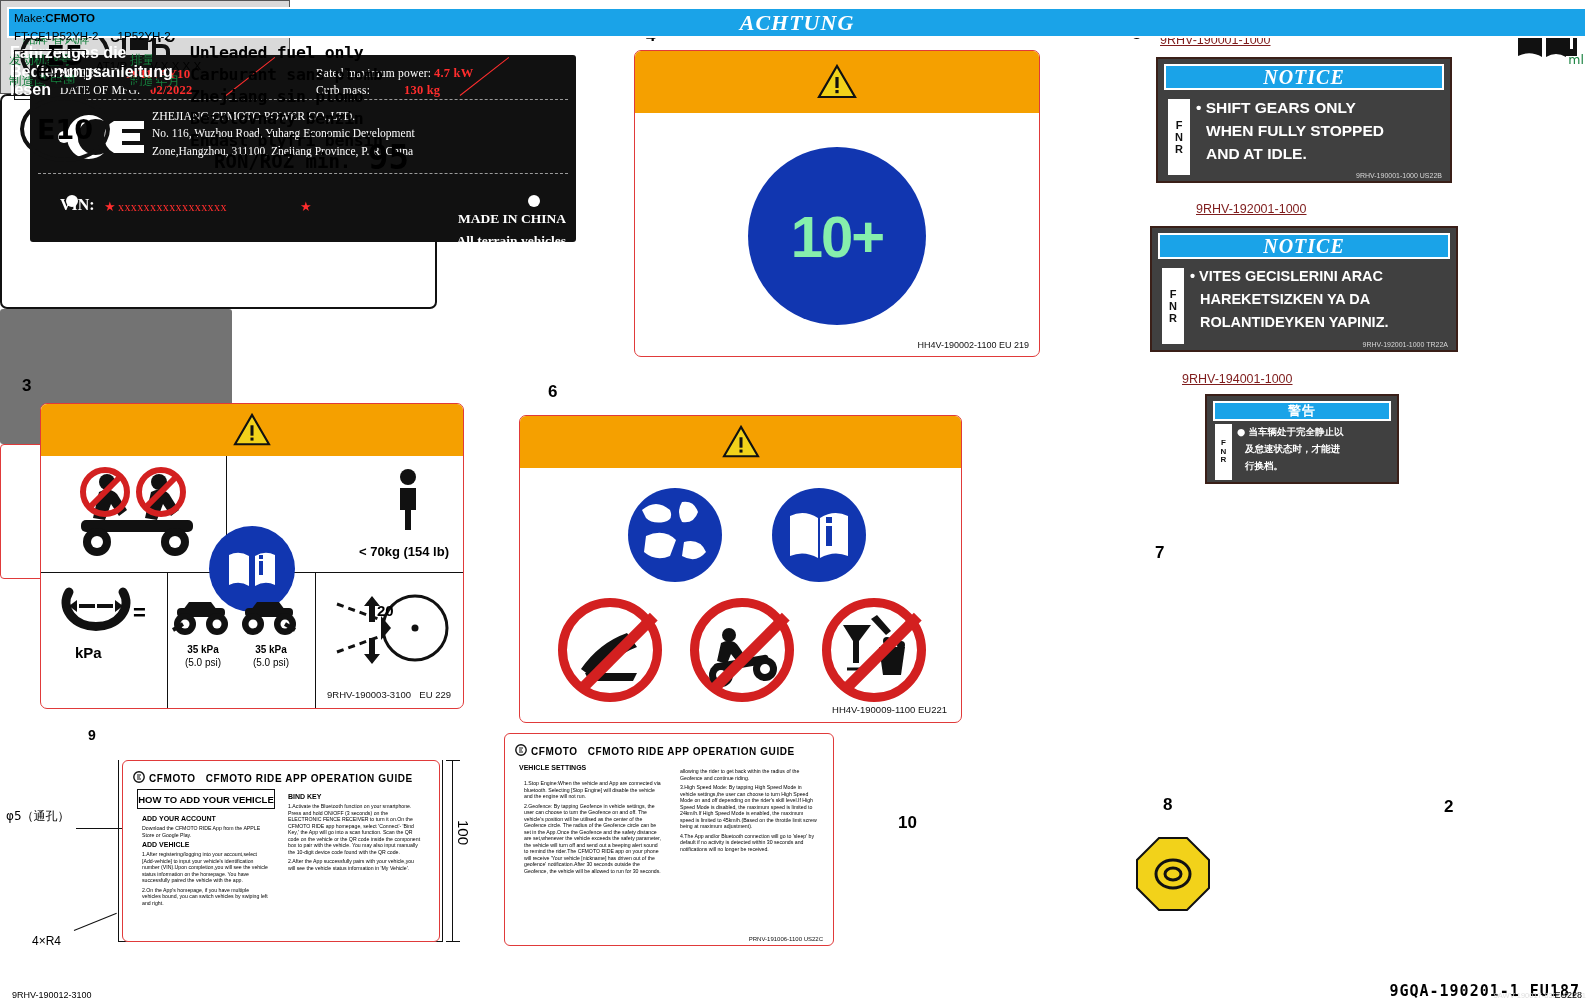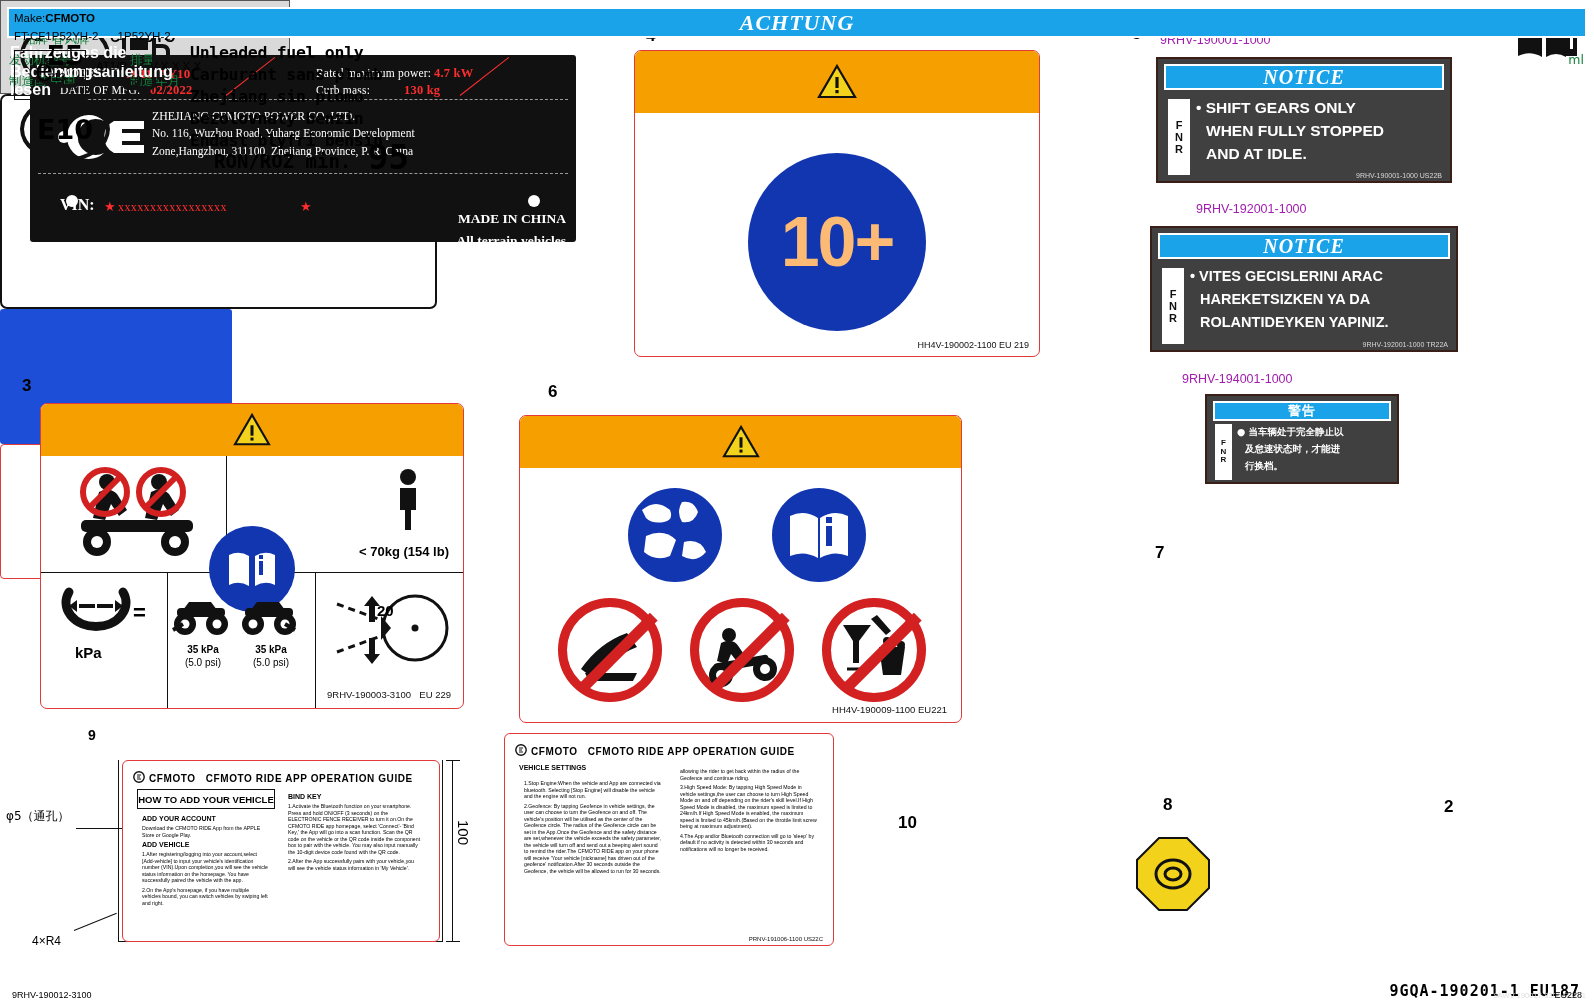--- a/index.html
+++ b/index.html
@@ -26,21 +26,21 @@
   
   .warnbox { position:absolute; background:#fff; border:1px solid #e03a3a; border-radius:7px; box-sizing:border-box; overflow:hidden; }
   .orangebar { position:absolute; left:0; right:0; top:0; background:#F5A000; display:flex; align-items:center; justify-content:center; }
   .triangle-warn { position:relative; display:inline-block; }
   .triangle-warn svg { display:block; }
   .codetxt { position:absolute; font-size:9px; color:#111; font-family:"Liberation Sans", sans-serif; }
 
   
   #w4 { left:634px; top:50px; width:406px; height:307px; }
   #w4 .orangebar { height:62px; }
-  #circ10 { position:absolute; left:50%; transform:translateX(-50%); top:102px; width:178px; height:178px; border-radius:50%; background:#1136b0; color:#fdba74; display:flex; align-items:center; justify-content:center; font-size:70px; font-weight:bold; letter-spacing:-2px; }
+  #circ10 { position:absolute; left:50%; transform:translateX(-50%); top:96px; width:178px; height:178px; border-radius:50%; background:#1136b0; color:#86efac; display:flex; align-items:center; justify-content:center; font-size:58px; font-weight:bold; letter-spacing:-2px; }
 
   
   #w3 { left:40px; top:403px; width:424px; height:306px; }
   #w3 .orangebar { height:52px; }
   .divv { position:absolute; background:#111; }
   #bluebook3 { position:absolute; left:50%; top:122px; transform:translateX(-50%); width:86px; height:86px; border-radius:50%; background:#1136b0; display:flex; align-items:center; justify-content:center; }
   .pedes { position:absolute; }
   .kpa { position:absolute; font-size:15px; font-weight:bold; }
   .small { position:absolute; font-size:10px; text-align:center; }
 
@@ -52,42 +52,42 @@
   .slashbar { position:absolute; background:#d32020; }
 
   
   .notice { position:absolute; background:#404040; border:2px solid #3a1f18; border-radius:0; box-sizing:border-box; overflow:hidden; }
   .noticeTitle { position:absolute; left:6px; right:6px; top:5px; height:26px; background:#1aa3e8; border:2px solid #fff; box-sizing:border-box; display:flex; align-items:center; justify-content:center; }
   .noticeTitle span { font-family:"Liberation Serif", serif; font-style:italic; font-weight:bold; font-size:20px; color:#fff; letter-spacing:1px; }
   .fnr { position:absolute; left:10px; width:20px; background:#fff; border:1px solid #fff; display:flex; flex-direction:column; align-items:center; justify-content:center; }
   .fnr b { font-size:11px; color:#111; line-height:1.12; font-family:"Liberation Sans", sans-serif; }
   .noticeText { position:absolute; color:#fff; font-size:15.5px; font-weight:bold; line-height:1.22; font-family:"Liberation Sans", sans-serif; }
   .noticeCode { position:absolute; right:8px; bottom:2px; color:#d8d8d8; font-size:7px; }
-  .smallcap { position:absolute; font-size:12.5px; color:#a21caf; }
+  .smallcap { position:absolute; font-size:12.5px; color:#7f1d1d;text-decoration:underline; }
 
   
   #w7 { left:1133px; top:565px; width:437px; height:215px; background:#fff; border:2px solid #111; border-radius:7px; box-sizing:border-box; }
   .ering { position:absolute; border:4px solid #111; border-radius:50%; display:flex; align-items:center; justify-content:center; font-family:"DejaVu Sans", sans-serif; font-size:27px; font-weight:bold; }
   .fuelLines { position:absolute; font-family:"DejaVu Sans Mono", monospace; font-size:16.5px; line-height:1.33; font-weight:bold; letter-spacing:-.3px; }
   #ronrow { position:absolute; font-family:"DejaVu Sans Mono", monospace; font-weight:bold; }
   #w7code { position:absolute; right:14px; bottom:2px; font-family:"DejaVu Sans Mono", monospace; font-weight:bold; font-size:15px; letter-spacing:1px; }
 
   
   .appsheet { position:absolute; background:#fff; border:1px solid #e03a3a; border-radius:6px; box-sizing:border-box; }
   .appHead { position:absolute; font-weight:bold; font-size:11px; letter-spacing:.6px; }
   .appBoxTitle { position:absolute; border:1px solid #111; display:flex; align-items:center; justify-content:center; font-weight:bold; font-size:9.5px; }
   .appcol { position:absolute; border:1px solid #111; box-sizing:border-box; padding:4px 5px; overflow:hidden; }
   .appcol h5 { margin:0 0 3px 0; font-size:7px; }
   .appcol p { margin:0 0 3px 0; font-size:5.2px; line-height:1.25; }
   .dimline { position:absolute; background:#111; }
   .dimtxt { position:absolute; font-size:13px; }
   .leader { position:absolute; background:#111; height:1px; }
 
   
-  #w10 { left:890px; top:815px; width:232px; height:135px; background:#1d4ed8; border-radius:3px; box-sizing:border-box; }
+  #w10 { left:890px; top:815px; width:232px; height:135px; background:#737373; border-radius:3px; box-sizing:border-box; }
   #achtungBar { position:absolute; left:7px; top:7px; right:7px; height:31px; background:#1aa3e8; border:2px solid #fff; box-sizing:border-box; display:flex; align-items:center; justify-content:center; }
   #achtungBar span { font-family:"Liberation Serif", serif; font-style:italic; font-weight:bold; font-size:22px; color:#fff; letter-spacing:1px; }
   #achtungTxt { position:absolute; left:10px; top:44px; right:8px; color:#fff; font-size:16px; font-weight:bold; line-height:1.16; }
 
   
   #w8 { position:absolute; left:1135px; top:836px; width:76px; height:76px; }
 
   
   #w2 { left:1337px; top:818px; width:233px; height:135px; background:#fff; border:1px solid #e03a3a; border-radius:4px; box-sizing:border-box; }
   #w2 .t { position:absolute; font-size:11.5px; }

